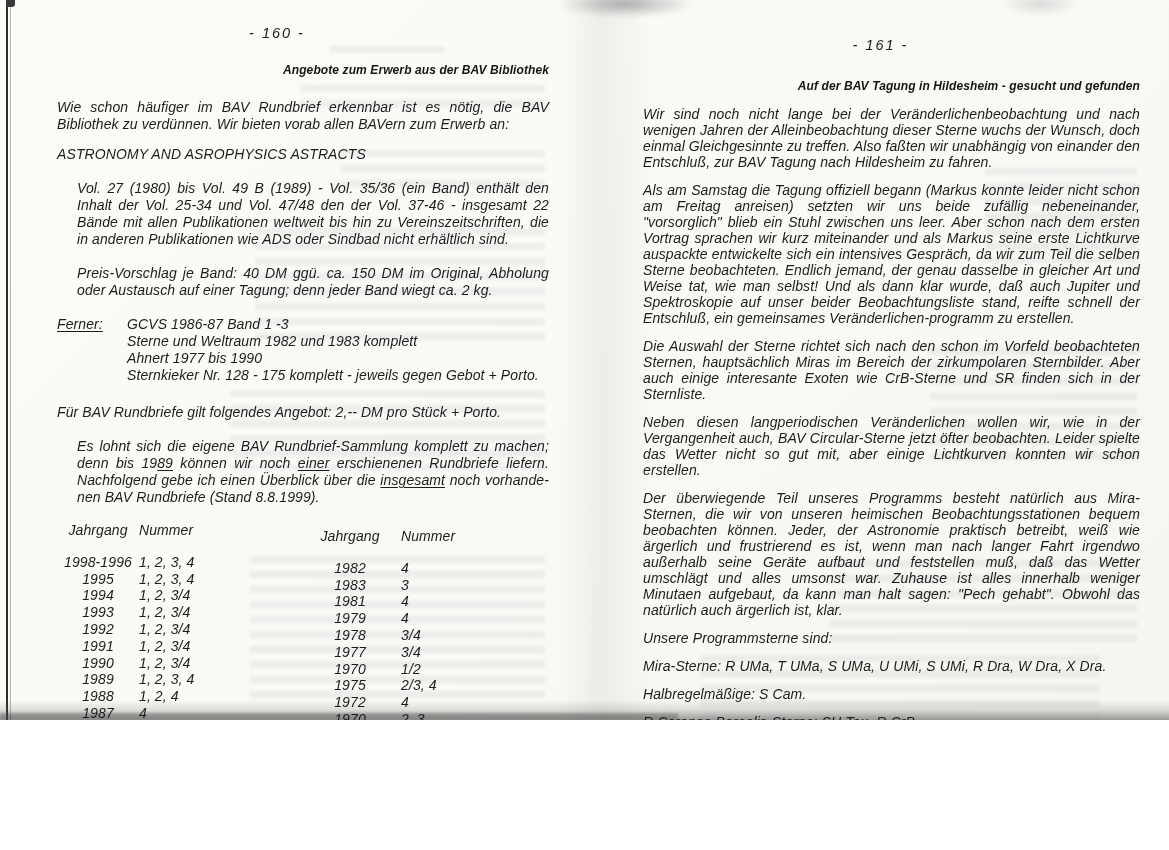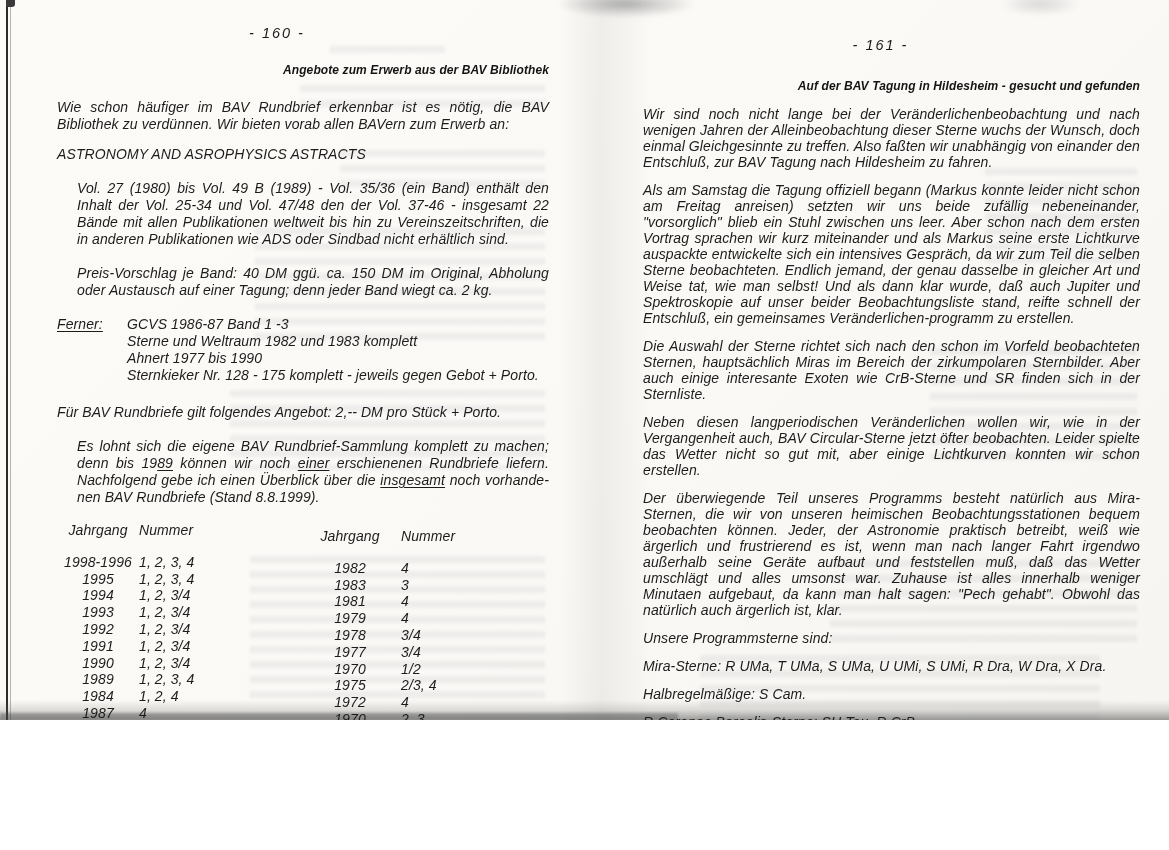--- a/index.html
+++ b/index.html
@@ -151,21 +151,21 @@
           </div>
         <div class="trow">
             <span>1990</span>
             <span>1, 2, 3/4</span>
           </div>
         <div class="trow">
             <span>1989</span>
             <span>1, 2, 3, 4</span>
           </div>
         <div class="trow">
-            <span>1984</span>
+            <span>1988</span>
             <span>1, 2, 4</span>
           </div>
         <div class="trow">
             <span>1987</span>
             <span>4</span>
           </div>
         <div class="trow">
             <span>1986</span>
             <span>1, 3, 4</span>
           </div>

